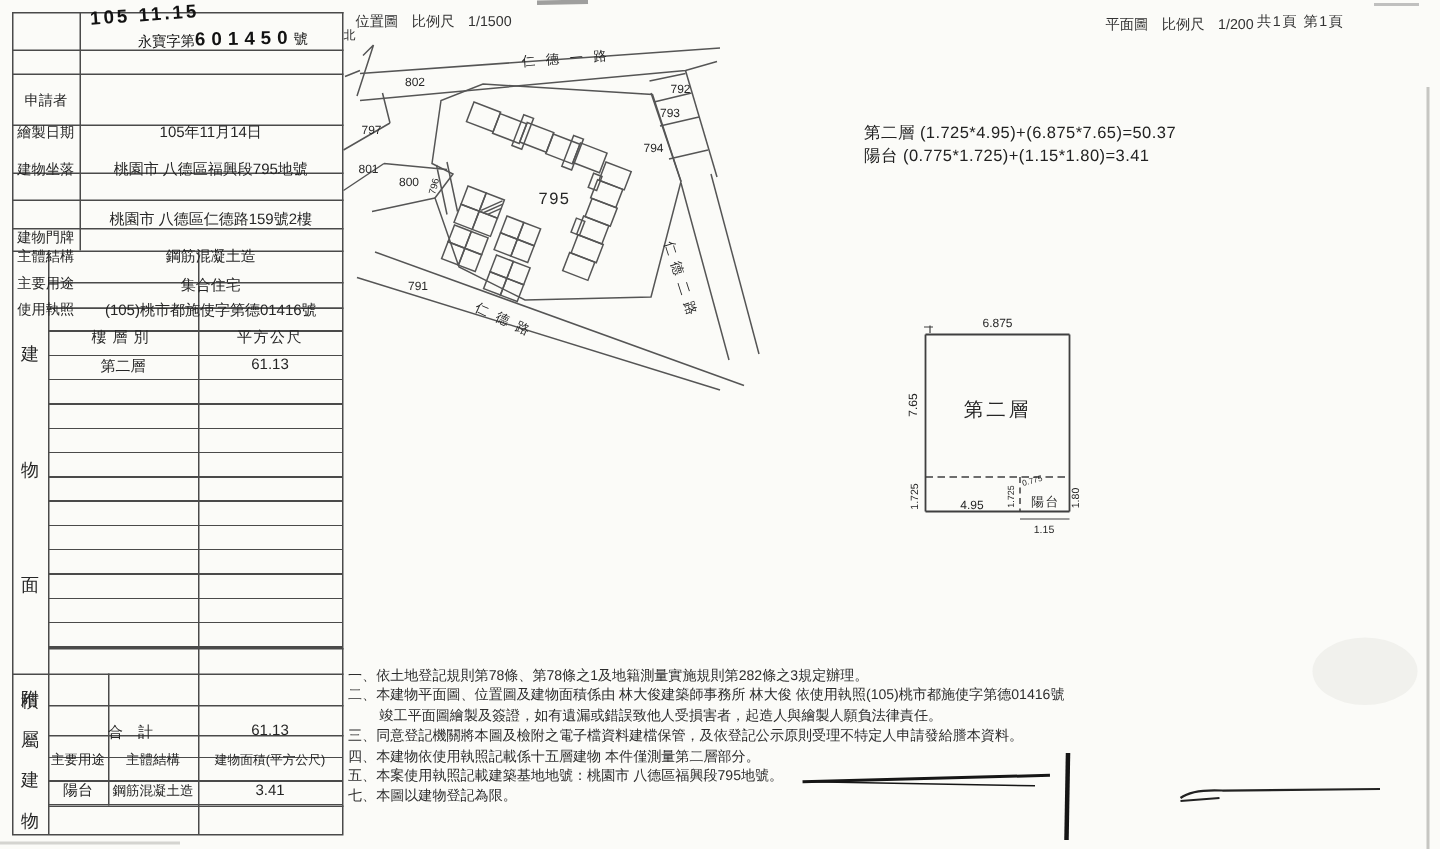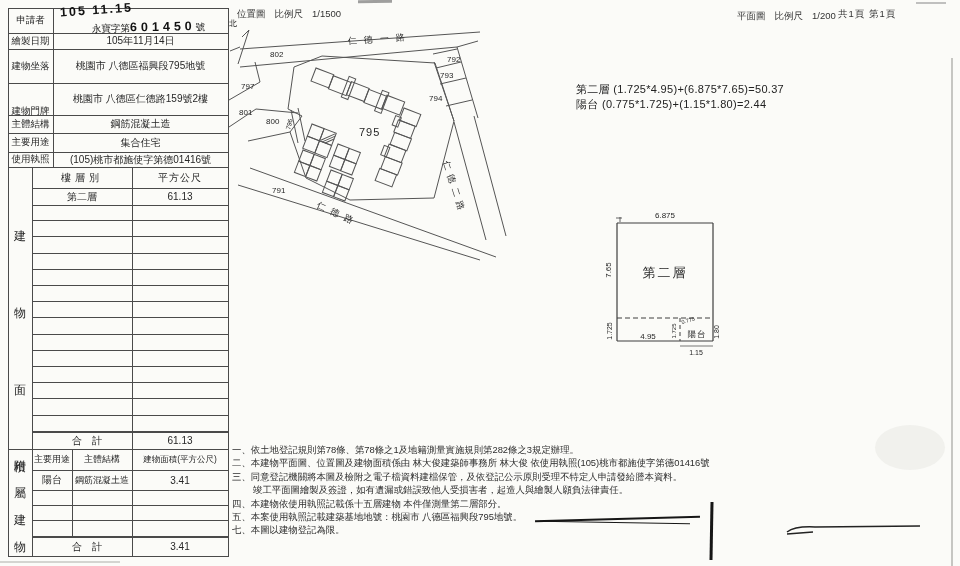--- a/index.html
+++ b/index.html
@@ -1,21 +1,21 @@
 <!DOCTYPE html>
 <html><head>
 <meta charset="utf-8">
 <style>
   html,body{margin:0;padding:0;}
   body{font-family:"Liberation Sans","DejaVu Sans",sans-serif;background:#e9e9e6;}
   .page{position:relative;width:960px;height:566px;background:#fbfbf8;overflow:hidden;color:#2a2a2a;}
   .hline,.vline{position:absolute;background:#4a4a4a;}
   .hline{height:1px;}
   .vline{width:1px;}
-  .cell{position:absolute;display:flex;align-items:center;justify-content:center;font-size:10px;color:#262626;white-space:nowrap;}
+  .cell{position:absolute;display:flex;align-items:center;justify-content:center;font-size:10px;color:#262626;white-space:nowrap;margin-top:47px;}
   .vlabel{position:absolute;width:16px;text-align:center;word-break:break-all;font-size:12px;color:#262626;}
   .emptyrows{position:absolute;background:repeating-linear-gradient(to bottom,transparent 0,transparent 15.2px,#4a4a4a 15.2px,#4a4a4a 16.2px);}
   .emptyrows2{position:absolute;background:repeating-linear-gradient(to bottom,transparent 0,transparent 14.6px,#4a4a4a 14.6px,#4a4a4a 15.6px);}
   .hdr{position:absolute;font-size:9.5px;color:#333;white-space:nowrap;}
   .hdr span{margin-right:9px;}
   .formulas{position:absolute;left:576px;top:82px;font-size:11px;line-height:14.5px;color:#222;letter-spacing:.3px;white-space:nowrap;}
   .notes{position:absolute;left:232px;top:443px;font-size:9.4px;line-height:13.4px;color:#2d2d2d;}
   .note-line{white-space:nowrap;}
   .note-line.indent{padding-left:21px;}
   .stamp-date{position:absolute;left:60px;top:3px;font-size:12.5px;letter-spacing:2px;color:#121212;transform:rotate(-4deg);font-weight:bold;white-space:nowrap;}
@@ -106,21 +106,21 @@
   <div class="hdr" style="left:237px;top:8px;">
     <span>位置圖</span><span>比例尺</span><span>1/1500</span>
   </div>
   <div class="hdr" style="left:737px;top:10px;">
     <span>平面圖</span><span>比例尺</span><span>1/200</span>
   </div>
   <div class="hdr" style="left:838px;top:8px;letter-spacing:1px;">共1頁 第1頁</div>
 
   <div class="formulas">
     <div>第二層 (1.725*4.95)+(6.875*7.65)=50.37</div>
-    <div>陽台 (0.775*1.725)+(1.15*1.80)=2.44</div>
+    <div>陽台 (0.775*1.725)+(1.15*1.80)=3.41</div>
   </div>
 
   <svg style="left:228px;top:10px;" width="500" height="250" viewBox="0 0 500 250">
     <g stroke="#555" stroke-width="1" fill="none">
 
       <path d="M10,54 L21,20 M21,20 L14,27 M2,41 L12,37"></path>
 
       <path d="M12,39 L252,22"></path>
       <path d="M12,57 L229,37 L250,31"></path>
 
@@ -218,22 +218,22 @@
     <text x="106" y="126" font-size="6" text-anchor="middle" transform="rotate(-90 106 126)">1.725</text>
     <text x="112" y="119" font-size="5.5" transform="rotate(-15 112 119)">0.775</text>
     <text x="127" y="132" font-size="8.5" text-anchor="middle" letter-spacing="1">陽台</text>
     <text x="149" y="127" font-size="7" text-anchor="middle" transform="rotate(-90 149 127)">1.80</text>
     <text x="126" y="150" font-size="7" text-anchor="middle">1.15</text>
   </svg>
 
   <div class="notes">
     <div class="note-line">一、依土地登記規則第78條、第78條之1及地籍測量實施規則第282條之3規定辦理。</div>
     <div class="note-line">二、本建物平面圖、位置圖及建物面積係由 林大俊建築師事務所 林大俊 依使用執照(105)桃市都施使字第德01416號</div>
+    <div class="note-line indent">竣工平面圖繪製及簽證，如有遺漏或錯誤致他人受損害者，起造人與繪製人願負法律責任。</div>
     <div class="note-line">三、同意登記機關將本圖及檢附之電子檔資料建檔保管，及依登記公示原則受理不特定人申請發給謄本資料。</div>
-    <div class="note-line indent">竣工平面圖繪製及簽證，如有遺漏或錯誤致他人受損害者，起造人與繪製人願負法律責任。</div>
     <div class="note-line">四、本建物依使用執照記載係十五層建物 本件僅測量第二層部分。</div>
     <div class="note-line">五、本案使用執照記載建築基地地號：桃園市 八德區福興段795地號。</div>
     <div class="note-line">七、本圖以建物登記為限。</div>
   </div>
 
   <div class="mark" style="left:535px;top:518px;width:165px;height:1.6px;transform:rotate(-1.5deg);"></div>
   <div class="mark" style="left:540px;top:522px;width:150px;height:1.4px;transform:rotate(1deg);"></div>
   <div class="mark" style="left:710px;top:502px;width:2.5px;height:58px;transform:rotate(1deg);"></div>
   <svg style="left:785px;top:522px;" width="140" height="16" viewBox="0 0 140 16">
     <path d="M2,10 Q10,4 30,5 L135,4 M2,12 L28,10" stroke="#222" stroke-width="1.5" fill="none"></path>

